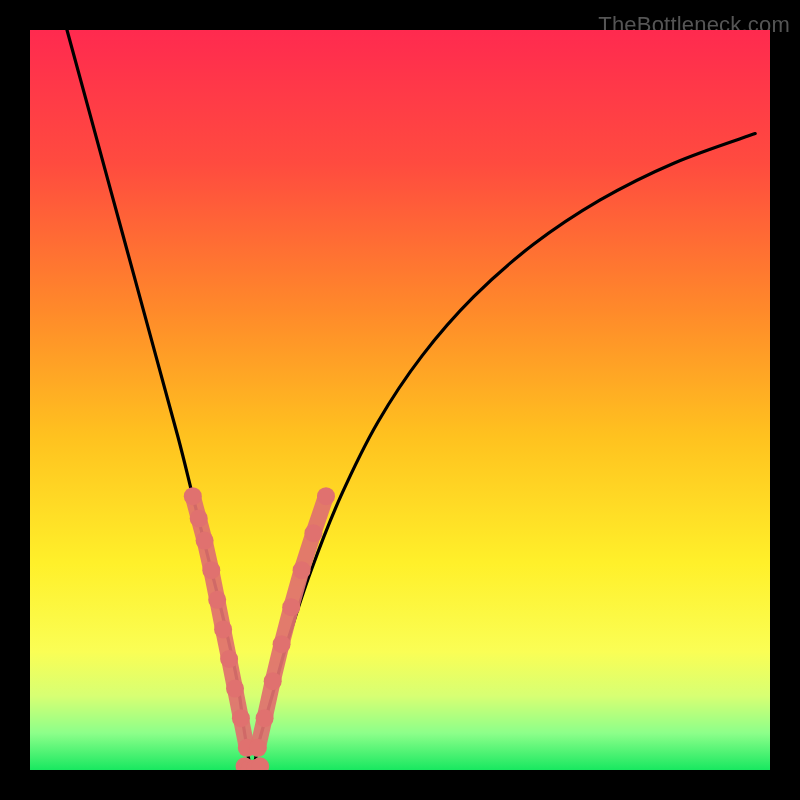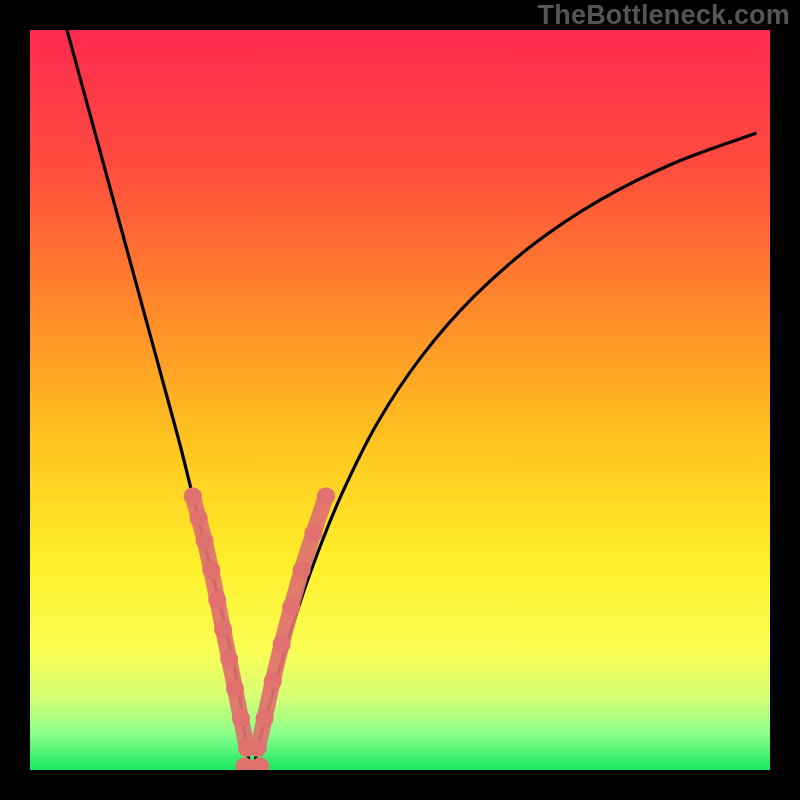--- a/index.html
+++ b/index.html
@@ -20,25 +20,25 @@
   .plot {
     position: absolute;
     left: 30px;
     top: 30px;
     width: 740px;
     height: 740px;
     overflow: hidden;
   }
   .watermark {
     position: absolute;
-    top: 0;
+    top: 12px;
     right: 10px;
     color: #555;
-    font-size: 27px;
-    font-weight: 700;
+    font-size: 22px;
+    font-weight: 400;
     letter-spacing: 0.2px;
     user-select: none;
   }
   svg { display: block; }
 </style>
 </head>
 <body>
 
 <div class="frame">
 

